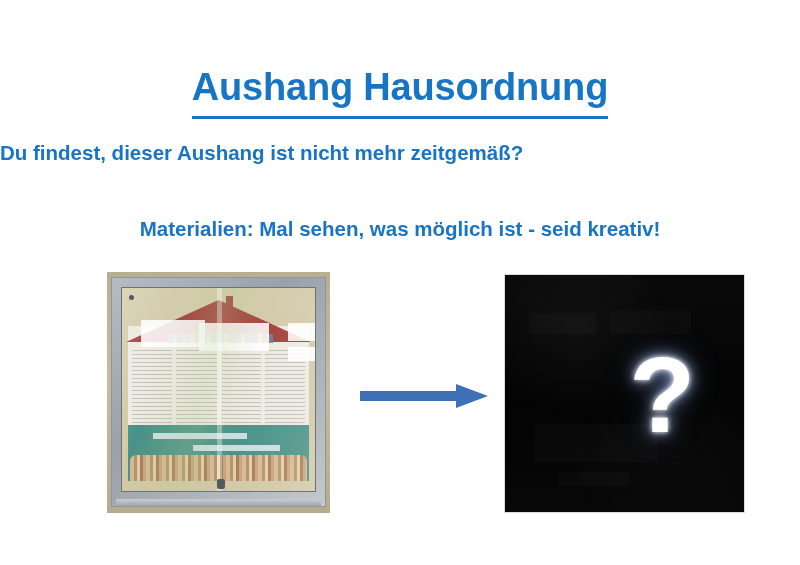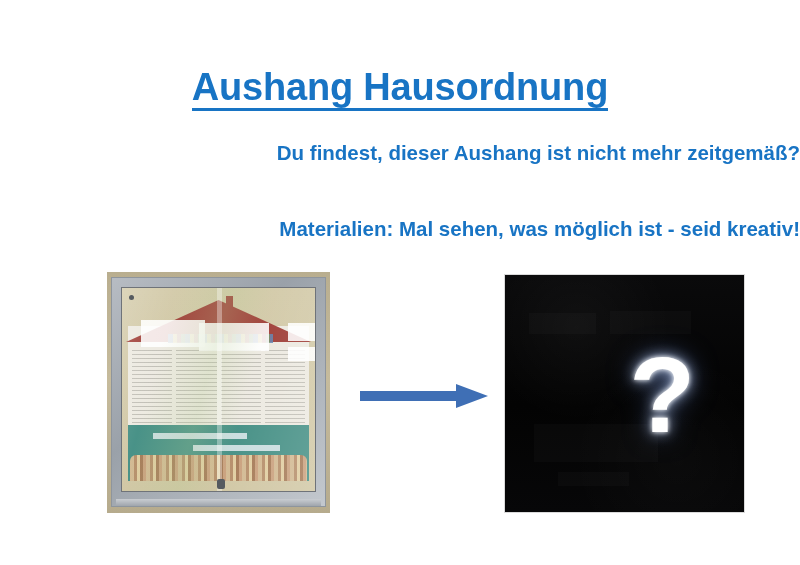--- a/index.html
+++ b/index.html
@@ -23,44 +23,44 @@
     width: 800px;
     text-align: center;
     font-size: 38px;
     font-weight: bold;
     color: #1874c4;
     letter-spacing: -0.2px;
     white-space: nowrap;
   }
   #slide-title .underline-span {
     border-bottom: 3px solid #1874c4;
-    padding-bottom: 0;
+    padding-bottom: 8px;
   }
 
   
   #subtitle-block {
     position: absolute;
     top: 138px;
     left: 0;
     width: 800px;
-    text-align: right;
+    text-align: left;
   }
   .subtitle-line {
     font-size: 20.5px;
     font-weight: bold;
     color: #1874c4;
     line-height: 30px;
     white-space: nowrap;
   }
   #materials-line {
     position: absolute;
     top: 214px;
     left: 0;
     width: 800px;
-    text-align: right;
+    text-align: center;
     font-size: 20.5px;
     font-weight: bold;
     color: #1874c4;
     line-height: 30px;
     white-space: nowrap;
   }
 
   
   #board-photo {
     position: absolute;

